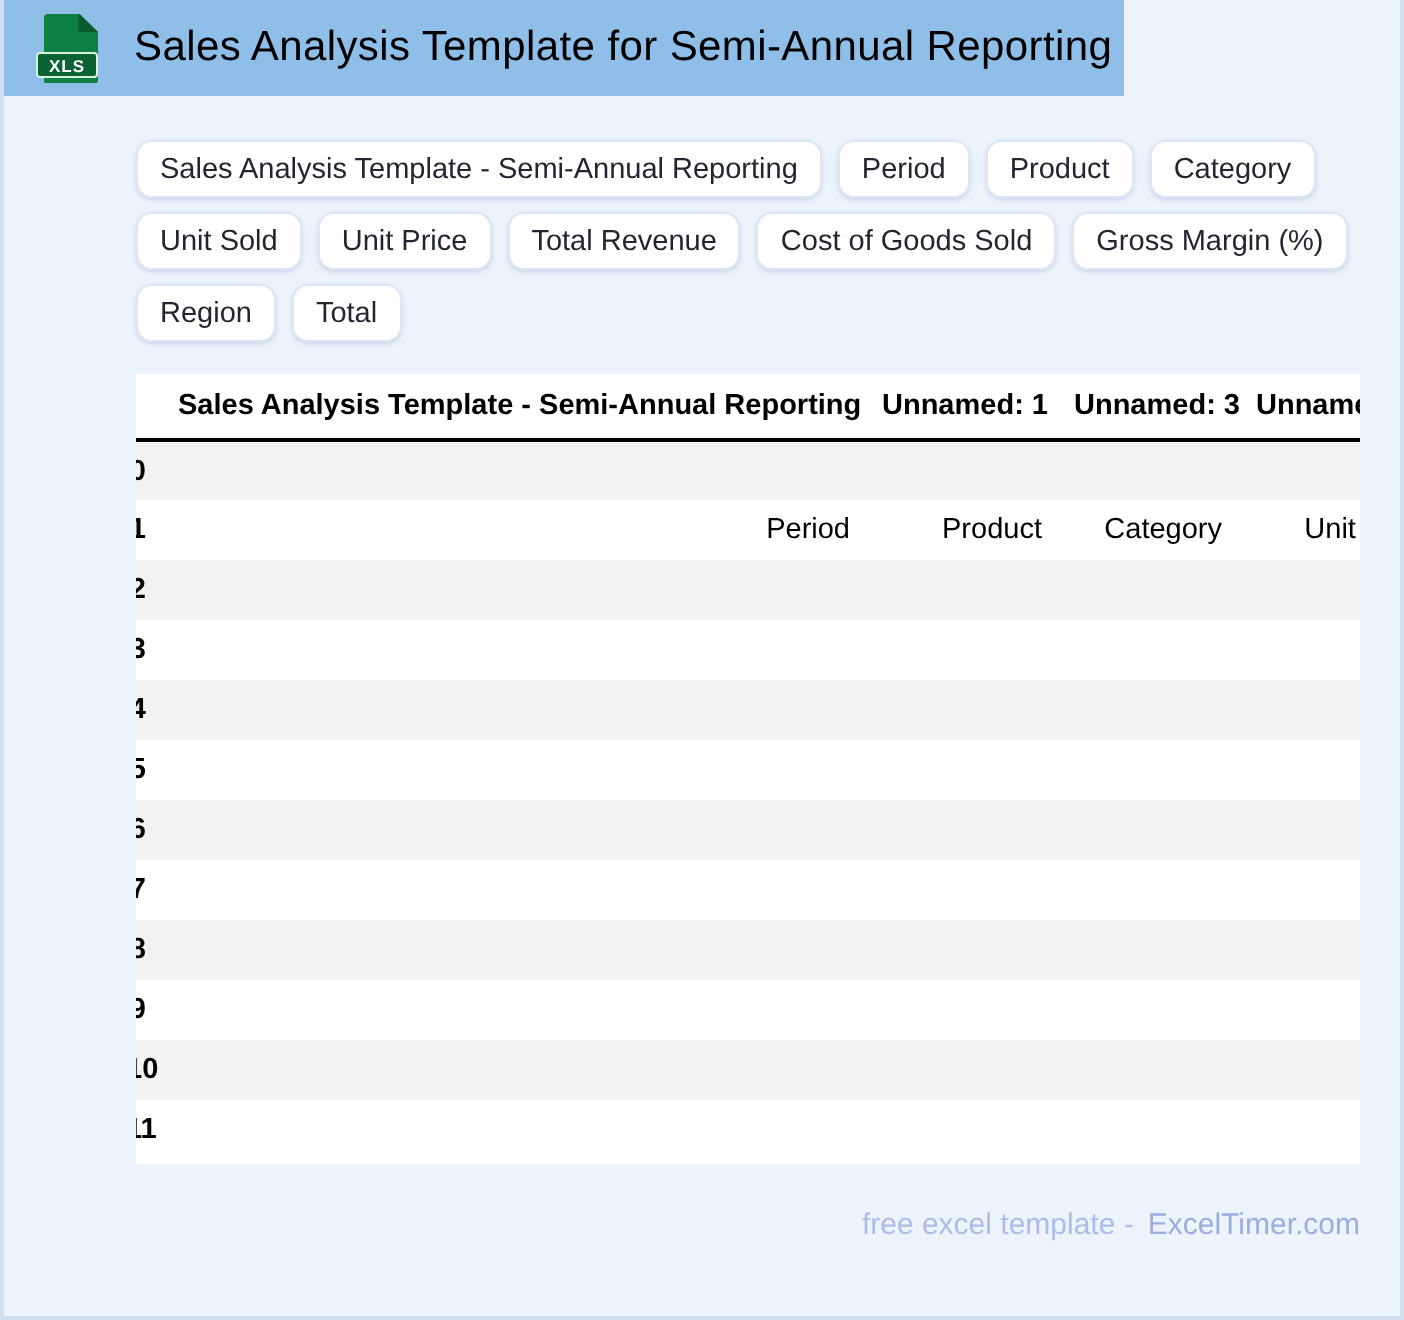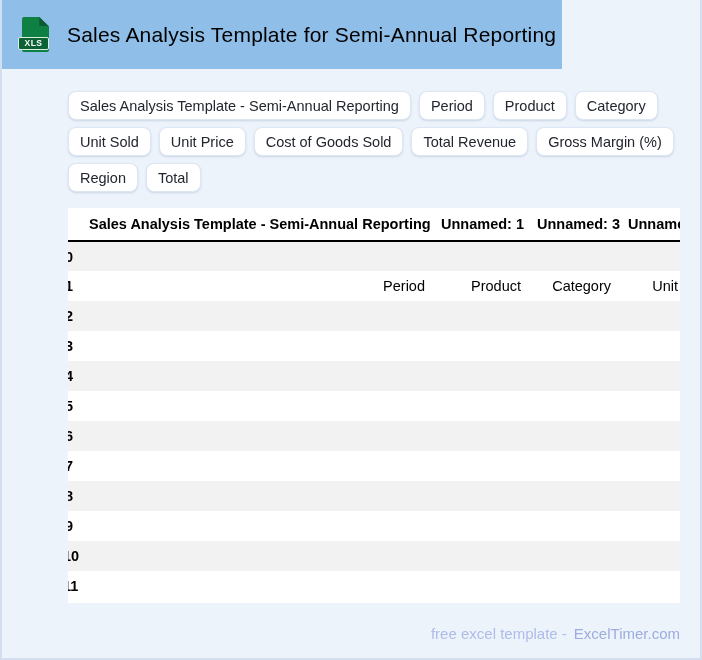--- a/index.html
+++ b/index.html
@@ -10,21 +10,21 @@
     border-left: 2px solid #d3dfef;
     border-right: 2px solid #d3dfef;
     border-bottom: 2px solid #d3dfef;
     font-family: "Liberation Sans", sans-serif;
     overflow: hidden;
     position: relative;
   }
 
   
   .app-header {
-    width: 560px; height: 69px;
+    width: 560px; height: 48px;
     background: #8fbfe9;
     display: flex; align-items: center;
     padding-left: 20px;
   }
   .title {
     margin: 0 0 0 18px;
     font-size: 21px; font-weight: 500;
     color: #000000; letter-spacing: 0.2px;
     white-space: nowrap;
   }
@@ -138,22 +138,22 @@
   <h1 class="title">Sales Analysis Template for Semi-Annual Reporting</h1>
 </header>
 
 <div class="chips">
     <button class="chip">Sales Analysis Template - Semi-Annual Reporting</button>
     <button class="chip">Period</button>
     <button class="chip">Product</button>
     <button class="chip">Category</button>
     <button class="chip">Unit Sold</button>
     <button class="chip">Unit Price</button>
+    <button class="chip">Total Revenue</button>
     <button class="chip">Cost of Goods Sold</button>
-    <button class="chip">Total Revenue</button>
     <button class="chip">Gross Margin (%)</button>
     <button class="chip">Region</button>
     <button class="chip">Total</button>
   </div>
 
 <div class="table-viewport">
   <table class="data-table">
     <colgroup>
       <col class="c0">
         <col class="c1">

